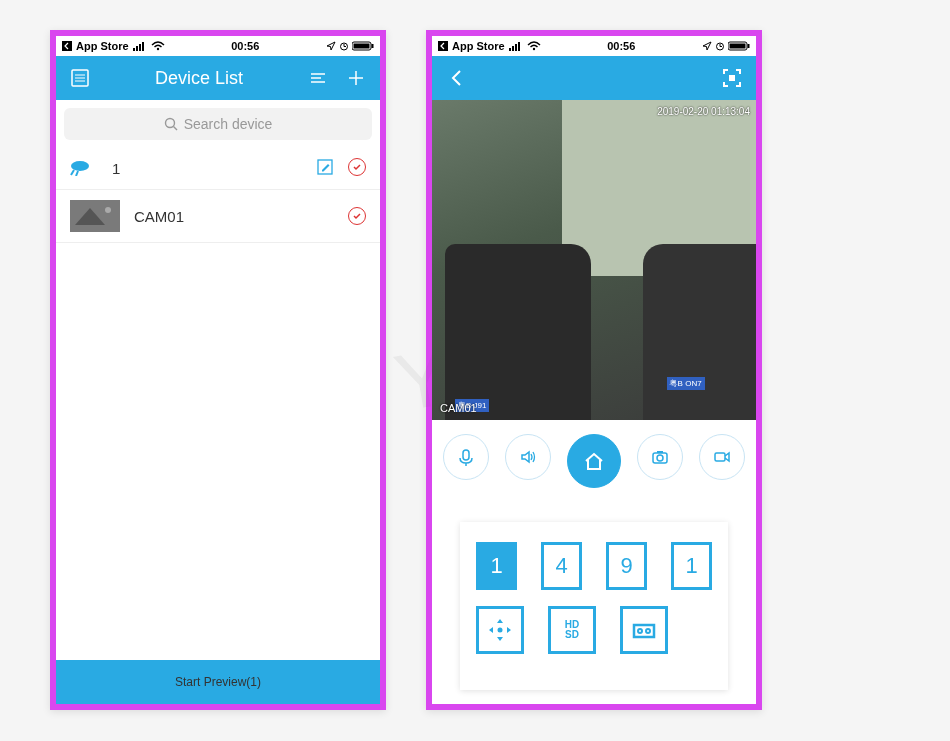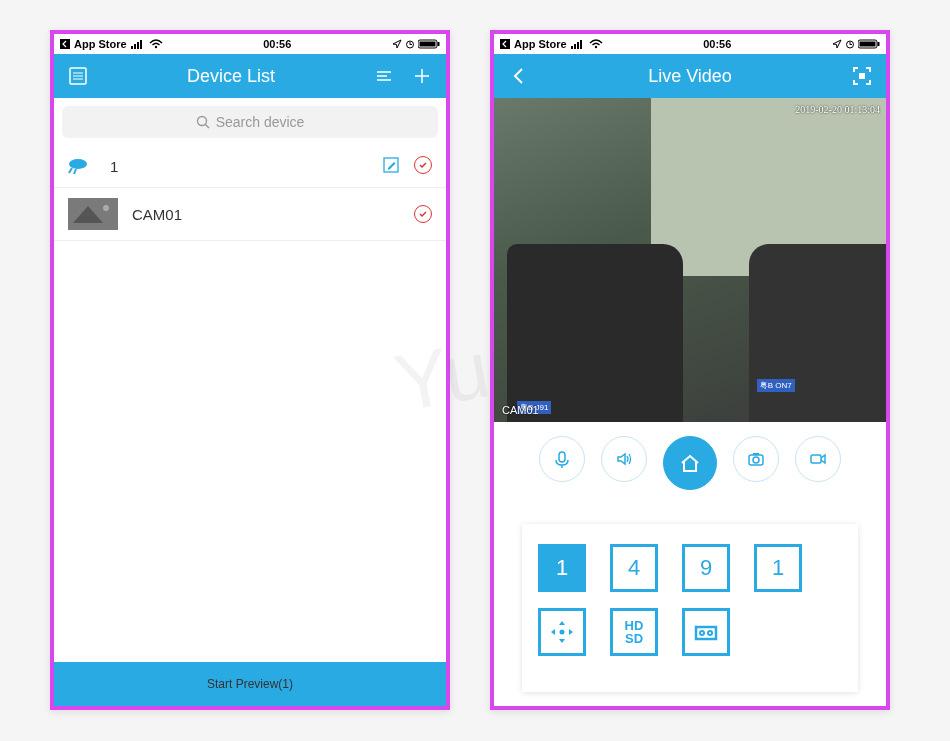--- a/index.html
+++ b/index.html
@@ -6,24 +6,24 @@
   body {
     width: 950px; height: 741px;
     background: #f5f5f5;
     font-family: -apple-system, Helvetica, Arial, sans-serif;
     display: flex;
     gap: 40px;
     padding: 30px 50px;
     position: relative;
   }
   .phone {
-    width: 400px;
+    width: 336px;
     height: 680px;
     background: #fff;
-    border: 4px solid #d946ef;
+    border: 6px solid #d946ef;
     box-shadow: 0 2px 8px rgba(0,0,0,0.1);
     display: flex;
     flex-direction: column;
     overflow: hidden;
   }
   
   .status-bar {
     height: 20px;
     background: #fff;
     display: flex;
@@ -83,21 +83,21 @@
     font-size:12px;
   }
   
   .video-area {
     flex:1;
     background: linear-gradient(160deg,#6a7a6a 0%,#4a5a4a 40%,#3a3a3a 100%);
     position:relative;
     color:#fff;
     min-height: 280px;
   }
-  .video-ts { position:absolute; top:6px; right:6px; font-size:10px; color:#fff; text-shadow:0 0 2px #000;font-family:Liberation Serif, serif; }
+  .video-ts { position:absolute; top:6px; right:6px; font-size:10px; color:#fff; text-shadow:0 0 2px #000; }
   .video-lbl { position:absolute; bottom:6px; left:8px; font-size:11px; color:#fff; text-shadow:0 0 2px #000; }
   .building { position:absolute; left:40%; top:0; width:60%; height:55%; background:#b8c4b0; }
   .car1 { position:absolute; left:13px; bottom:0; width:45%; height:55%; background:#2a2a2a; border-radius:10px 20px 0 0; }
   .car2 { position:absolute; right:-5%; bottom:0; width:40%; height:55%; background:#333; border-radius:20px 0 0 0; }
   .plate { position:absolute; background:#3060c0; color:#fff; font-size:8px; padding:1px 3px; }
   .controls-row {
     display:flex; justify-content:center; gap:16px;
     padding: 14px 0;
     background:#fff;
   }
@@ -118,21 +118,21 @@
   .grid-row { display:flex; gap:24px; justify-content:flex-start; margin-bottom:16px; }
   .grid-btn {
     width:48px;height:48px;
     border:3px solid #29aae3;
     color:#29aae3;
     display:flex;align-items:center;justify-content:center;
     font-size:22px;font-weight:500;
     position:relative;
   }
   .grid-btn.active { background:#29aae3; color:#fff; }
-  .grid-btn.sm-txt { font-size:13px; line-height:1; flex-direction:column; font-weight:700; }
+  .grid-btn.sm-txt { font-size:10px; line-height:1; flex-direction:column; font-weight:700; }
   .watermark {
     position:absolute;
     left:50%; top:50%;
     transform:translate(-50%,-50%) rotate(-10deg);
     font-size:80px; color:rgba(100,100,100,.08);
     font-weight:500;
     pointer-events:none;
   }
 </style>
 </head>
@@ -295,36 +295,35 @@
         </svg>
     </div>
   </div>
 
   <div class="app-header">
     <div class="hdr-btn">
       <svg width="14" height="20">
           <path d="M11 3 L4 10 L11 17" stroke="#fff" fill="none" stroke-width="2"></path>
         </svg>
     </div>
-    <div class="title">Live Video</div>
     <div class="hdr-btn">
       <svg width="22" height="22">
           <path d="M3 7 L3 3 L7 3 M15 3 L19 3 L19 7 M19 15 L19 19 L15 19 M7 19 L3 19 L3 15" stroke="#fff" fill="none" stroke-width="2"></path>
           <rect x="8" y="8" width="6" height="6" fill="#fff"></rect>
         </svg>
     </div>
   </div>
 
   <div class="video-area">
     <div class="building"></div>
     <div class="car1">
         <div class="plate" style="left:10px;bottom:8px">粤B  J91</div>
       </div>
     <div class="car2">
-        <div class="plate" style="left:8px;bottom:30px">粤B ON7</div>
+        <div class="plate" style="left:24px;bottom:30px">粤B ON7</div>
       </div>
     <div class="video-ts">2019-02-20 01:13:04</div>
     <div class="video-lbl">CAM01</div>
   </div>
 
   <div class="controls-row">
     <div class="ctrl-btn">
         <svg width="20" height="20">
           <rect x="7" y="3" width="6" height="10" rx="3" fill="none" stroke="currentColor" stroke-width="1.5"></rect>
           <path d="M4 11 Q4 16 10 16 Q16 16 16 11 M10 16 L10 19" stroke="currentColor" fill="none" stroke-width="1.5"></path>

